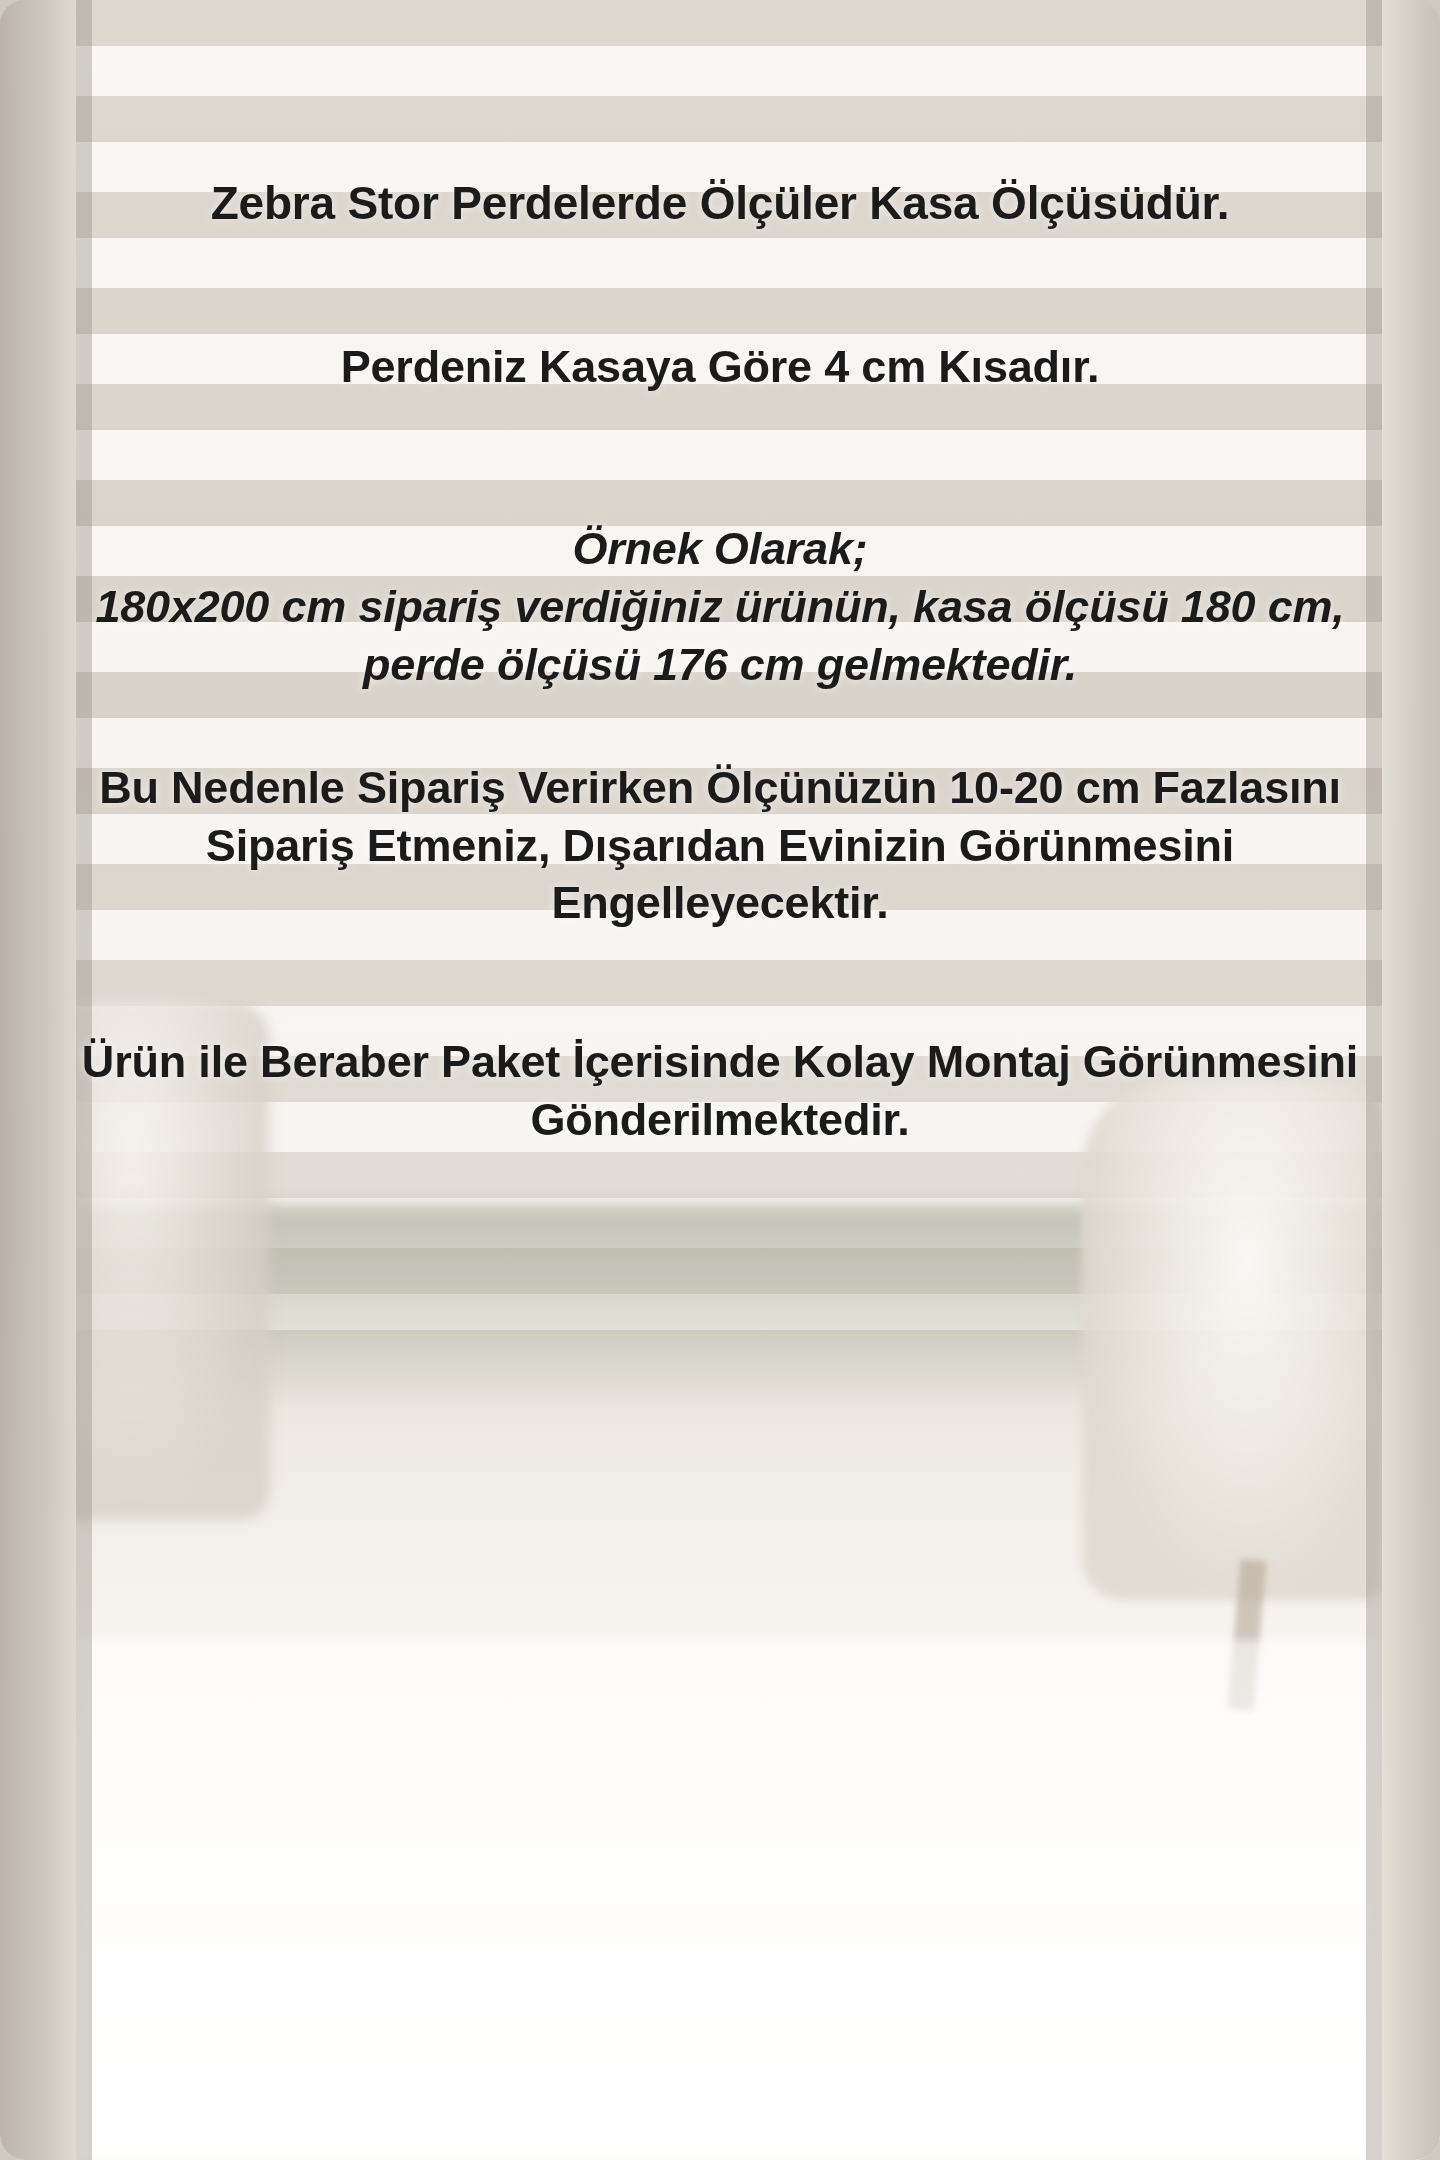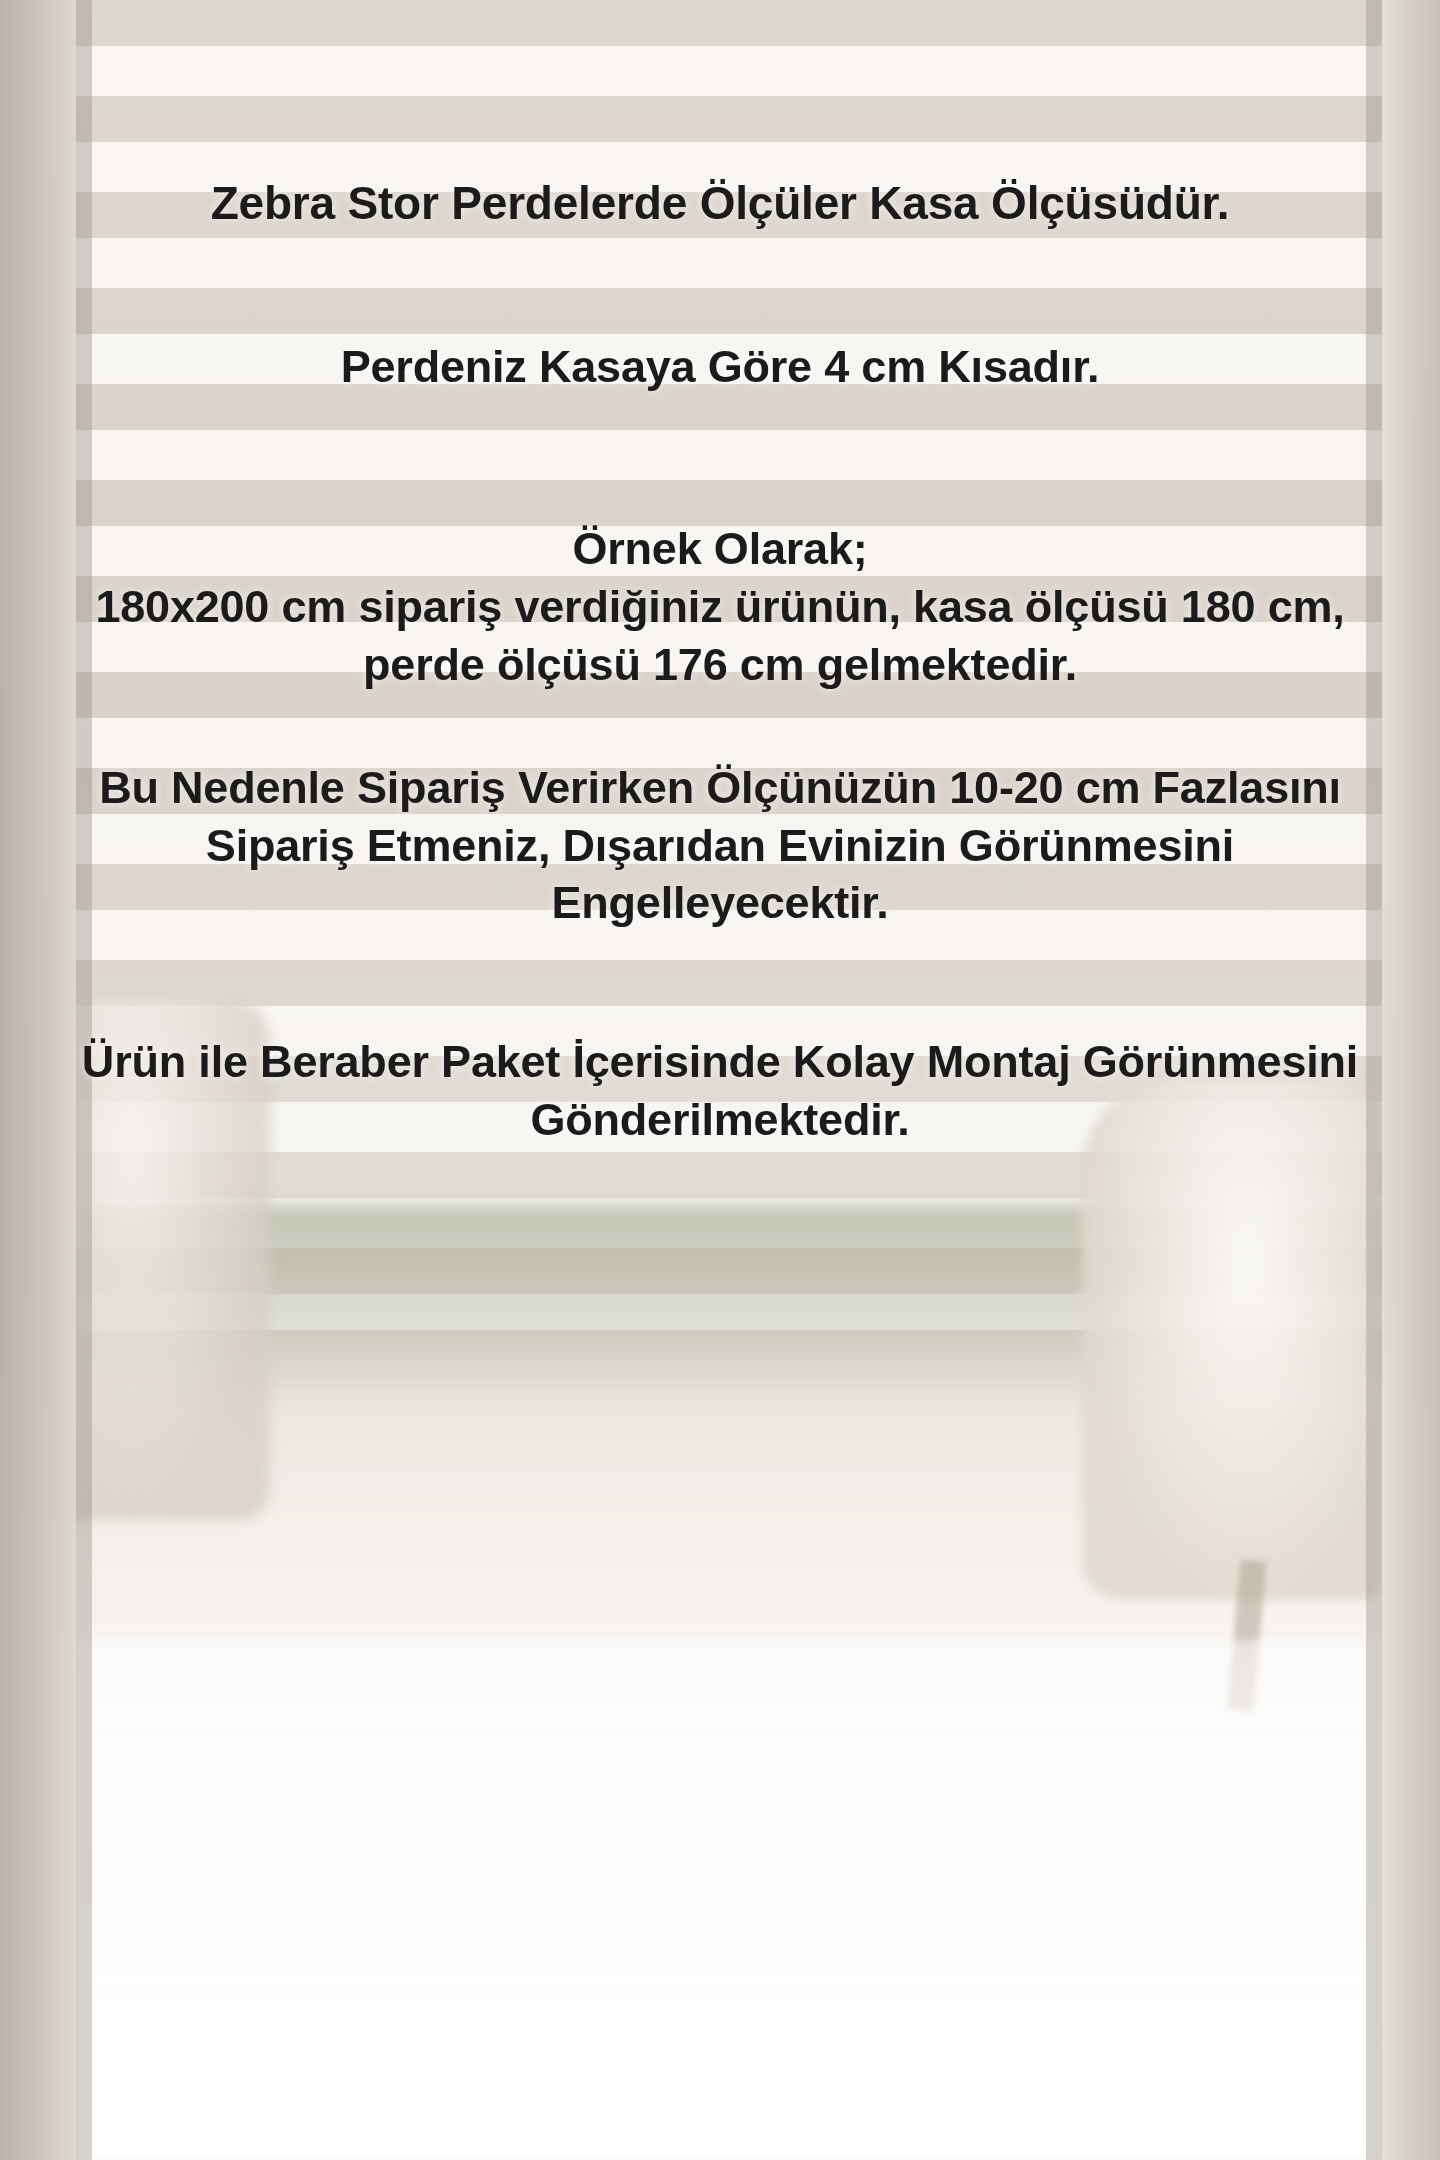--- a/index.html
+++ b/index.html
@@ -13,20 +13,21 @@
     background: #cfc9c3;
     overflow: hidden;
   }
 
   #poster {
     position: relative;
     width: 1440px;
     height: 2160px;
     overflow: hidden;
     background: #ef4444;
+    border-radius: 25px;
   }
 
   
   .bg-room {
     position: absolute;
     inset: 0;
     background:
       
       linear-gradient(to bottom,
         rgba(255,255,255,0) 0%,
@@ -156,21 +157,21 @@
     font-weight: bold;
     font-size: 44px;
     line-height: 1.28;
     letter-spacing: -0.2px;
     text-shadow: 0 0 10px rgba(255,255,255,0.65);
     white-space: pre-line;
   }
 
   .p1 { font-size: 46px; margin-bottom: 60px; }
   .p2 { font-size: 45px; margin-bottom: 80px; }
-  .p3 { font-size: 45px; margin-bottom: 56px; }
+  .p3 { font-size: 45px; margin-bottom: 56px; font-style: italic; }
   .p4 { font-size: 45px; margin-bottom: 56px; margin-top: 10px; }
   .p5 { font-size: 45px; margin-bottom: 56px; }
   .p6 { font-size: 45px; margin-bottom: 0; }
 </style>
 </head>
 <body>
 
 <div id="poster">
 
   <div class="bg-room"></div>

